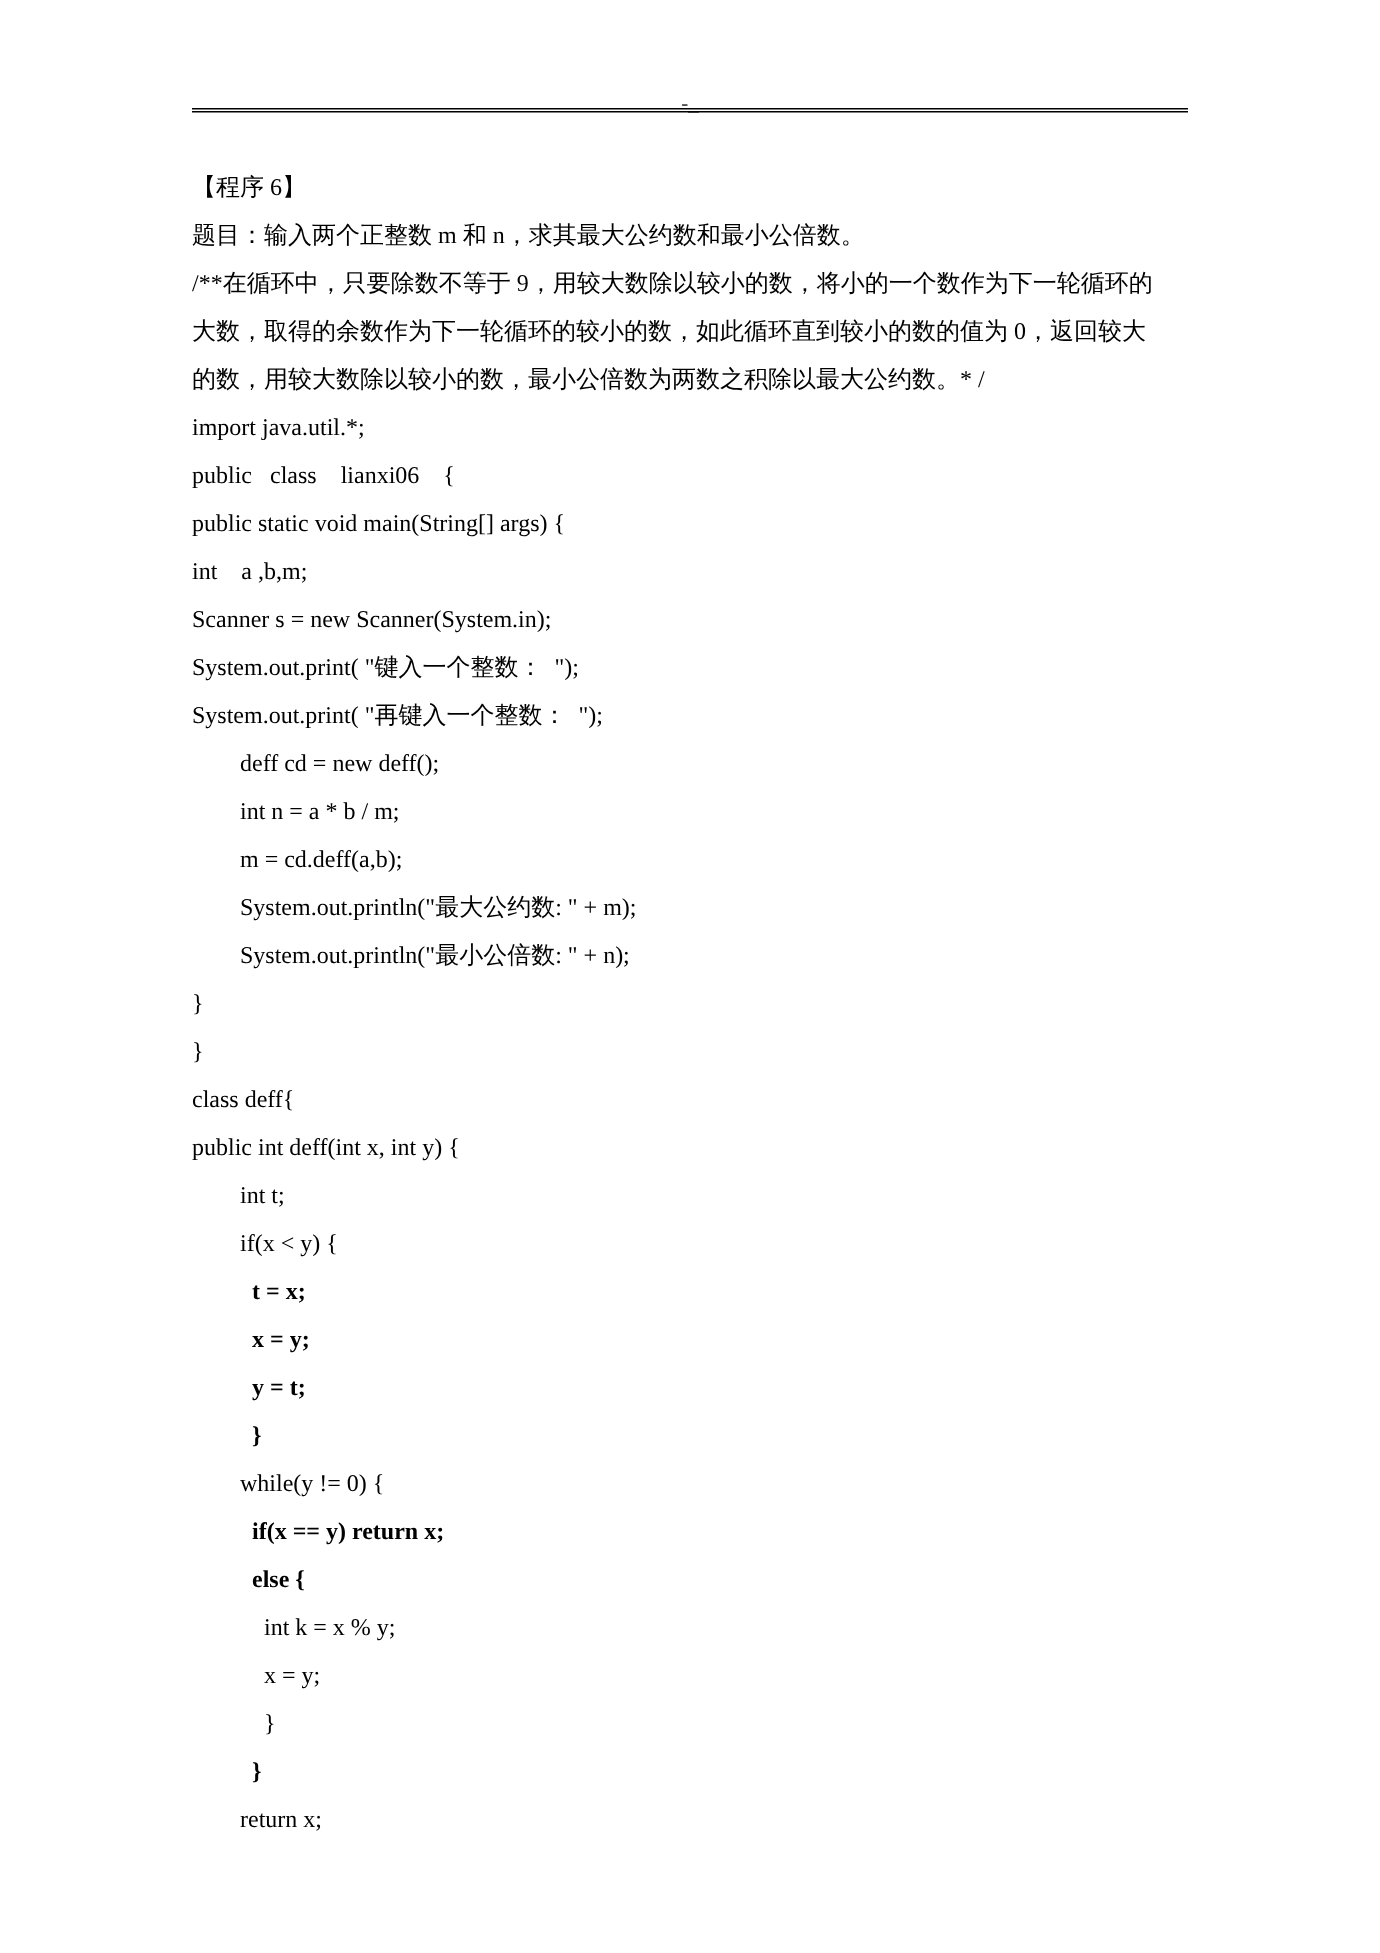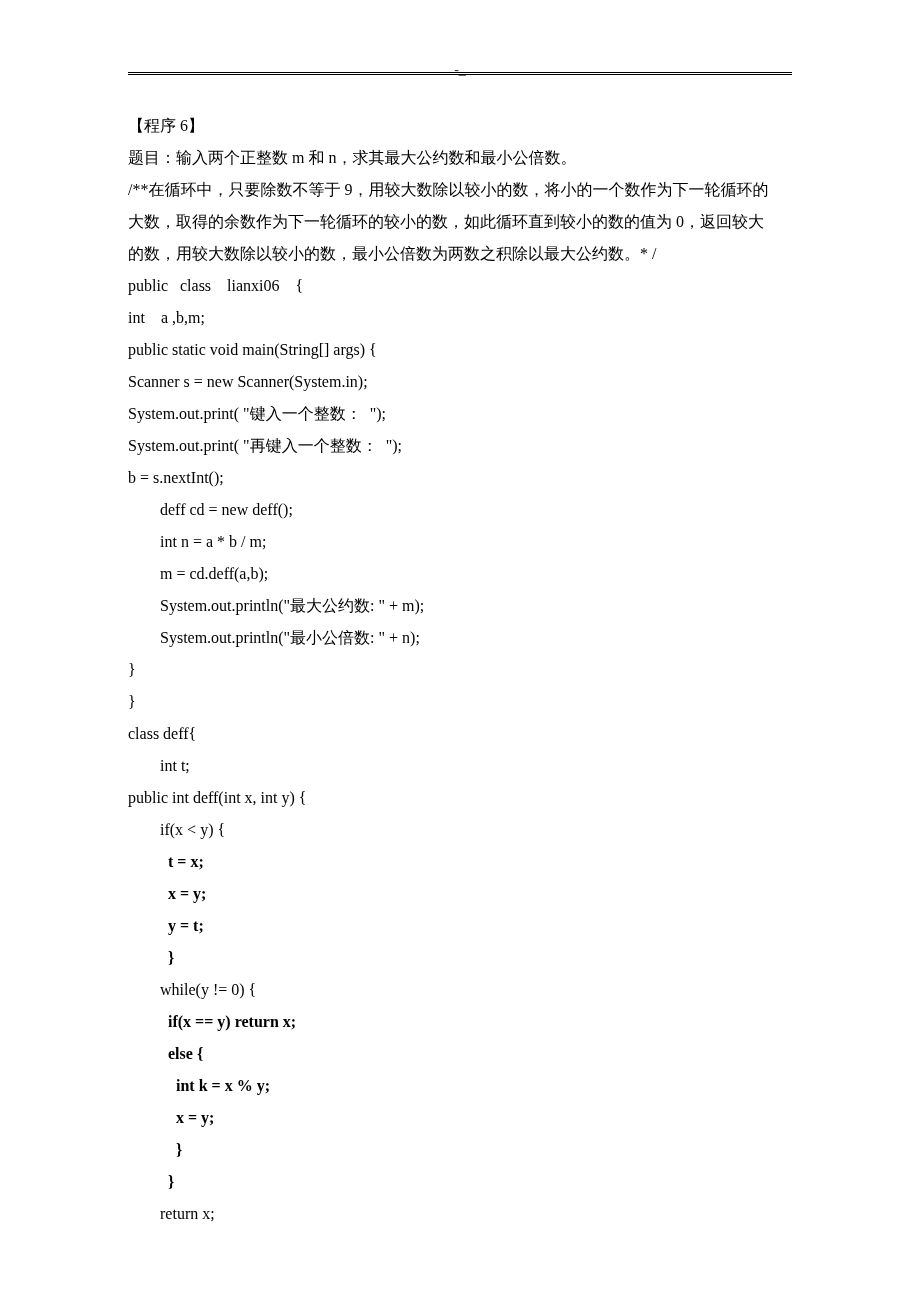--- a/index.html
+++ b/index.html
@@ -35,51 +35,51 @@
     top: 110px;
     left: 128px;
     right: 128px;
   }
   .line {
     white-space: pre;
     font-family: "Times New Roman", "SimSun", serif;
   }
   .indent1 { padding-left: 32px; }
   .indent2 { padding-left: 40px; font-weight: bold; }
-  .indent3 { padding-left: 48px; font-weight: bold; }
+  .indent3 { padding-left: 48px; }
 </style>
 </head>
 <body>
 
 <div class="header-mark">-_</div>
 <div class="header-rule"></div>
 
 <div class="content" id="content-root">
     <div class="line ">【程序 6】</div>
     <div class="line ">题目：输入两个正整数 m 和 n，求其最大公约数和最小公倍数。</div>
     <div class="line ">/**在循环中，只要除数不等于 9，用较大数除以较小的数，将小的一个数作为下一轮循环的</div>
     <div class="line ">大数，取得的余数作为下一轮循环的较小的数，如此循环直到较小的数的值为 0，返回较大</div>
     <div class="line ">的数，用较大数除以较小的数，最小公倍数为两数之积除以最大公约数。* /</div>
+    <div class="line ">import java.util.*;</div>
     <div class="line ">public   class    lianxi06    {</div>
+    <div class="line ">public static void main(String[] args) {</div>
     <div class="line ">int    a ,b,m;</div>
-    <div class="line ">public static void main(String[] args) {</div>
     <div class="line ">Scanner s = new Scanner(System.in);</div>
     <div class="line ">System.out.print( "键入一个整数：  ");</div>
     <div class="line ">System.out.print( "再键入一个整数：  ");</div>
-    <div class="line ">b = s.nextInt();</div>
     <div class="line indent1">deff cd = new deff();</div>
     <div class="line indent1">int n = a * b / m;</div>
     <div class="line indent1">m = cd.deff(a,b);</div>
     <div class="line indent1">System.out.println("最大公约数: " + m);</div>
     <div class="line indent1">System.out.println("最小公倍数: " + n);</div>
     <div class="line ">}</div>
     <div class="line ">}</div>
     <div class="line ">class deff{</div>
+    <div class="line ">public int deff(int x, int y) {</div>
     <div class="line indent1">int t;</div>
-    <div class="line ">public int deff(int x, int y) {</div>
     <div class="line indent1">if(x &lt; y) {</div>
     <div class="line indent2">t = x;</div>
     <div class="line indent2">x = y;</div>
     <div class="line indent2">y = t;</div>
     <div class="line indent2">}</div>
     <div class="line indent1">while(y != 0) {</div>
     <div class="line indent2">if(x == y) return x;</div>
     <div class="line indent2">else {</div>
     <div class="line indent3">int k = x % y;</div>
     <div class="line indent3">x = y;</div>

